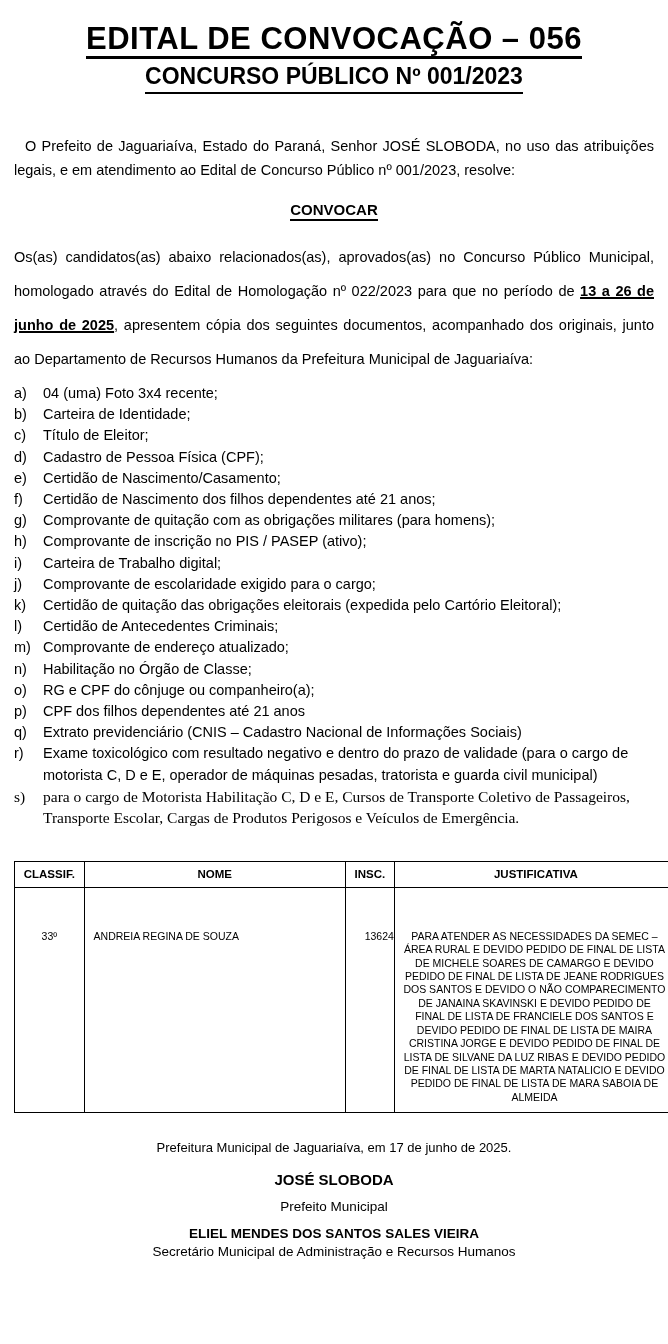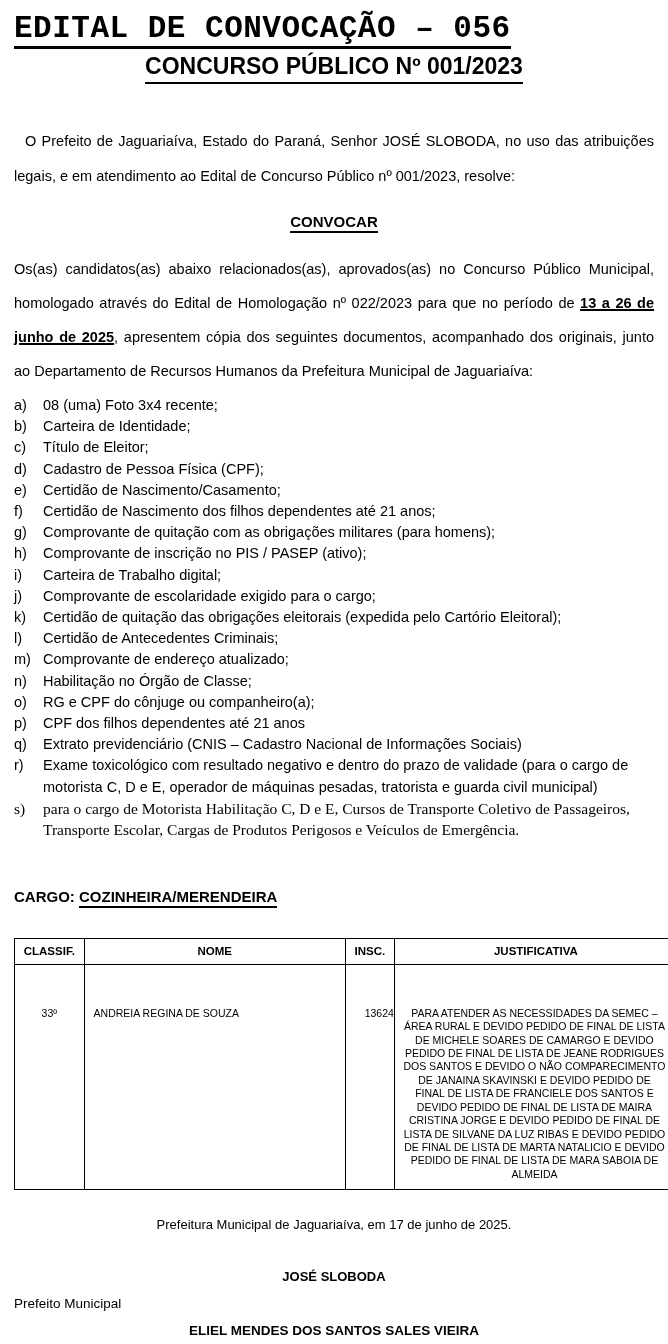--- a/index.html
+++ b/index.html
@@ -6,36 +6,36 @@
   html, body { background: #ffffff; }
   body {
     width: 668px; height: 1344px;
     overflow: hidden;
     font-family: "Liberation Sans", sans-serif;
     color: #000;
   }
   .page { padding: 2px 14px 0 14px; width: 668px; }
 
   .doc-title {
-    text-align: left; margin-top: 10px;
-    font-family: Liberation Mono, monospace;
+    text-align: center; margin-top: 20px;
+    font-family: Liberation Sans, sans-serif;
     font-weight: bold; font-size: 31px; line-height: 34px;
     letter-spacing: 0.5px;
   }
   .doc-title .u { border-bottom: 3px solid #000; padding-bottom: 0px; }
 
   .doc-subtitle {
     text-align: center; margin-top: 7px;
     font-weight: bold; font-size: 23px; line-height: 26px;
   }
   .doc-subtitle .u { border-bottom: 2.5px solid #000; padding-bottom: 3px; }
 
   .p-intro {
     margin-top: 45px;
-    font-size: 14.5px; line-height: 35px;
+    font-size: 14.5px; line-height: 24px;
     text-align: justify; text-indent: 11px;
   }
 
   .convocar {
     text-align: center; margin-top: 13px;
     font-weight: bold; font-size: 15px; line-height: 30px;
   }
   .convocar .u { border-bottom: 2.5px solid #000; padding-bottom: 1px; }
 
   .p-body {
@@ -77,22 +77,22 @@
   }
   td.c-classif { text-align: center; padding-top: 42px; }
   td.c-nome   { text-align: left; padding: 42px 6px 6px 9px; }
   td.c-insc   { text-align: right; padding-top: 42px; }
   td.c-just   { text-align: center; padding: 42px 10px 8px 7px; }
 
   .date-line {
     margin-top: 27px; text-align: center;
     font-size: 13px; line-height: 16px;
   }
-  .sig-name { margin-top: 36px; text-align: center; font-weight: bold; font-size: 13px; line-height: 16px; }
-  .sig-role { margin-top: 11px; font-size: 13.5px; line-height: 16px; }
+  .sig-name { margin-top: 16px; text-align: center; font-weight: bold; font-size: 15px; line-height: 16px; }
+  .sig-role { margin-top: 11px; text-align: center; font-size: 13.5px; line-height: 16px; }
   .sig-name2 { margin-top: 11px; text-align: center; font-weight: bold; font-size: 13.5px; line-height: 16px; }
   .sig-role2 { margin-top: 2px; text-align: center; font-size: 13.5px; line-height: 16px; }
 </style>
 </head>
 <body>
 
 <div class="page">
 
   <div class="doc-title"><span class="u">EDITAL DE CONVOCAÇÃO – 056</span></div>
 
@@ -100,21 +100,21 @@
 
   <p class="p-intro">O Prefeito de Jaguariaíva, Estado do Paraná, Senhor JOSÉ SLOBODA, no uso das atribuições legais, e em atendimento ao Edital de Concurso Público nº 001/2023, resolve:</p>
 
   <div class="convocar"><span class="u">CONVOCAR</span></div>
 
   <p class="p-body"><span>Os(as) candidatos(as) abaixo relacionados(as), aprovados(as) no Concurso Público Municipal, homologado através do Edital de Homologação nº 022/2023 para que no período de </span><span class="bold-underline">13 a 26 de junho de 2025</span><span>, apresentem cópia dos seguintes documentos, acompanhado dos originais, junto ao Departamento de Recursos Humanos da Prefeitura Municipal de Jaguariaíva:</span></p>
 
   <ol class="req-list">
     <li>
         <span class="ltr">a)</span>
-        <span class="txt">08 (uma) Foto 3x4 recente;</span>
+        <span class="txt">04 (uma) Foto 3x4 recente;</span>
       </li>
     <li>
         <span class="ltr">b)</span>
         <span class="txt">Carteira de Identidade;</span>
       </li>
     <li>
         <span class="ltr">c)</span>
         <span class="txt">Título de Eleitor;</span>
       </li>
     <li>
@@ -176,21 +176,20 @@
     <li>
         <span class="ltr">r)</span>
         <span class="txt">Exame toxicológico com resultado negativo e dentro do prazo de validade (para o cargo de motorista C, D e E, operador de máquinas pesadas, tratorista e guarda civil municipal)</span>
       </li>
     <li class="serif-item">
         <span class="ltr">s)</span>
         <span class="txt">para o cargo de Motorista Habilitação C, D e E, Cursos de Transporte Coletivo de Passageiros, Transporte Escolar, Cargas de Produtos Perigosos e Veículos de Emergência.</span>
       </li>
   </ol>
 
-  <div class="cargo-heading"><span>CARGO: </span><span class="u">COZINHEIRA/MERENDEIRA</span></div>
 
   <table class="cand-table">
     <colgroup>
       <col style="width: 10.5%">
       <col style="width: 39.4%">
       <col style="width: 7.4%">
       <col style="width: 42.7%">
     </colgroup>
     <thead>
       <tr>

